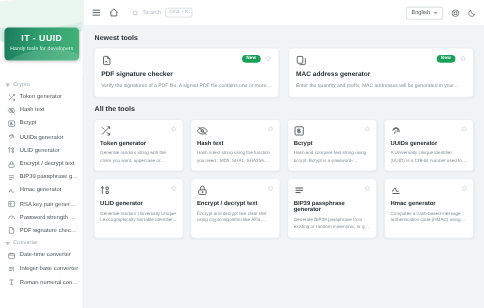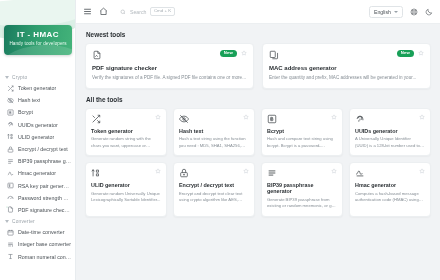--- a/index.html
+++ b/index.html
@@ -144,21 +144,21 @@
 
 <div id="app">
 
   <aside id="sidebar">
     <div class="brand-wrap">
       <div class="brand-bg">
         <div class="swoosh1"></div>
         <div class="swoosh2"></div>
       </div>
       <div class="brand-card">
-        <div class="brand-title">IT - HMAC</div>
+        <div class="brand-title">IT - UUID</div>
         <div class="brand-sub">Handy tools for developers</div>
       </div>
     </div>
 
     <nav class="nav">
 
       <div class="nav-group-title">
         <span class="caret"></span>
         <span>Crypto</span>
       </div>

